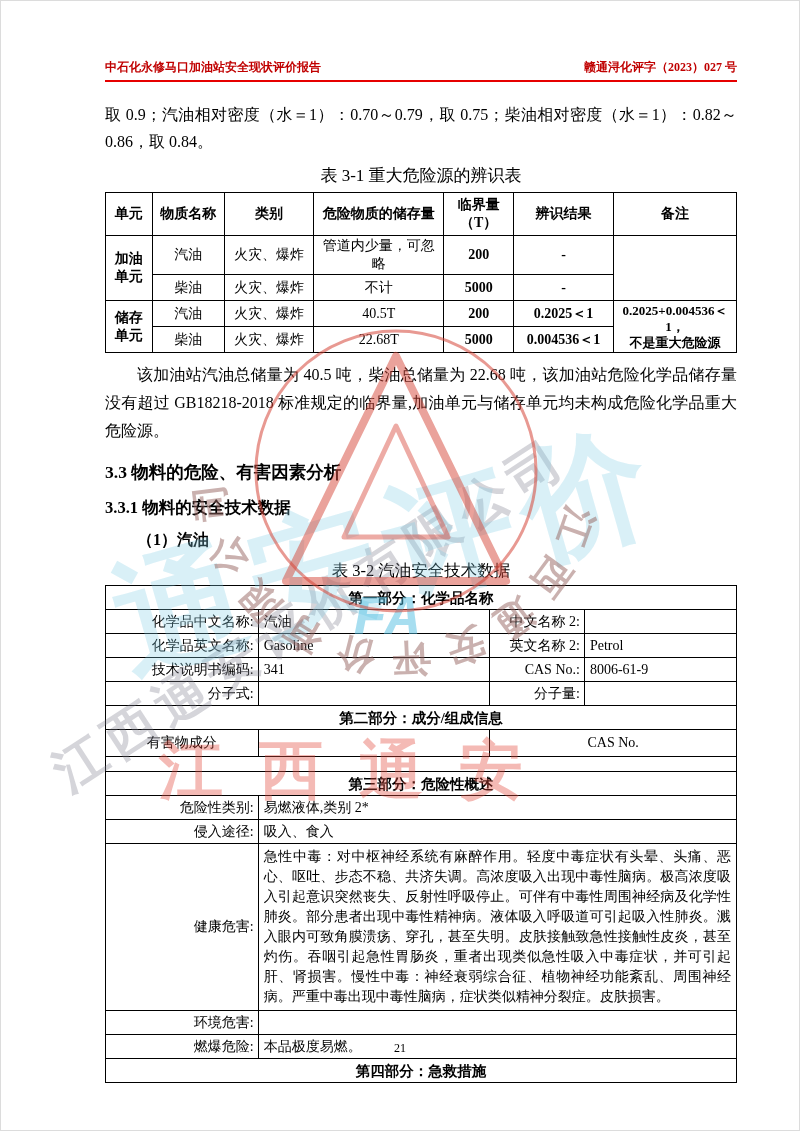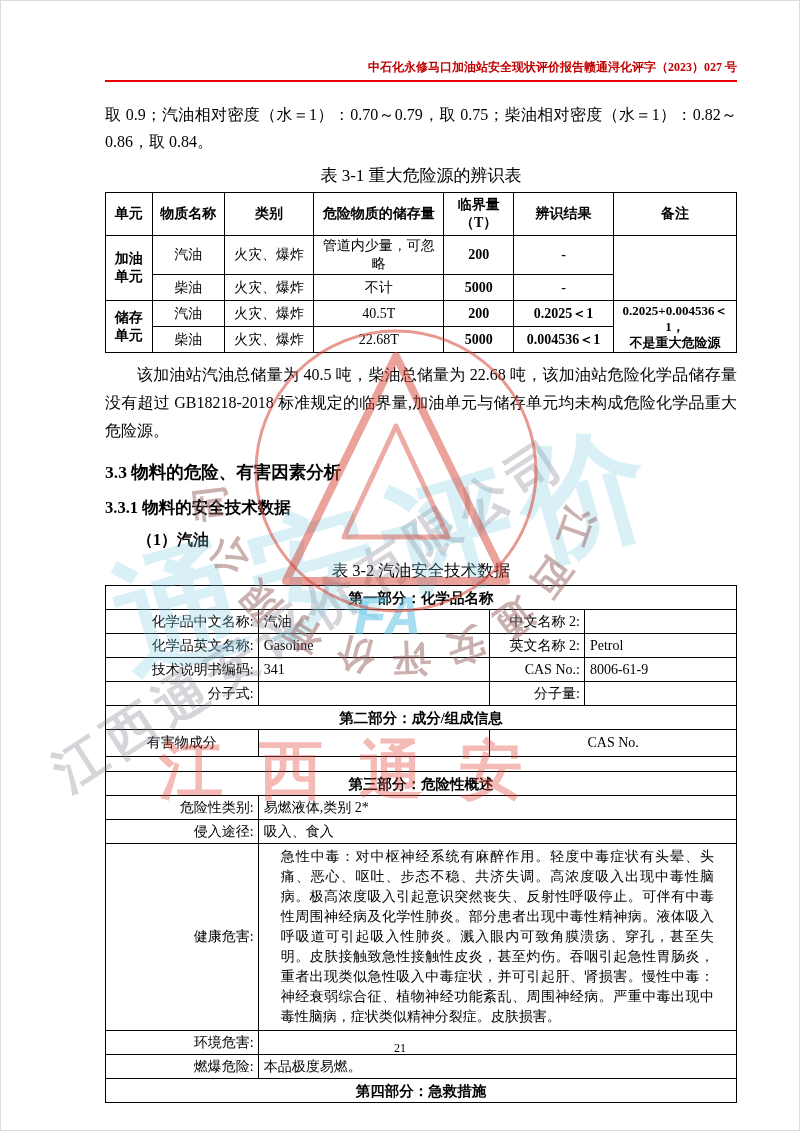--- a/index.html
+++ b/index.html
@@ -4,21 +4,21 @@
 <style>
   html,body { margin:0; padding:0; background:#f2f2f2; }
   .page {
     position:relative; width:798px; height:1129px; margin:0 auto;
     background:#ffffff; border:1px solid #dcdcdc; overflow:hidden;
     font-family:"Liberation Serif","DejaVu Serif",serif; color:#000;
   }
   
   .hdr {
     position:absolute; top:58px; left:104px; right:62px;
-    display:flex; justify-content:flex-end; align-items:flex-end;
+    display:flex; justify-content:space-between; align-items:flex-end;
     color:#c00000; font-size:12px; font-weight:bold;
     padding-bottom:4px; border-bottom:2.5px solid #e60000;
   }
   
   .content { position:absolute; top:100px; left:104px; width:632px; z-index:1; }
   .body-p { margin:0; font-size:16px; line-height:27px; text-align:justify; }
   .body-p.indent { text-indent:2em; margin-top:8px; line-height:28px; }
   .tbl-title { margin:9px 0 5px 0; text-align:center; font-weight:normal; font-size:17px; }
   .tbl-title.t2 { font-size:16.5px; margin:9px 0 3px 0; }
   h2.h33 { margin:15px 0 0 0; font-size:17.5px; font-weight:bold; }
@@ -31,21 +31,21 @@
   .pre { white-space:pre-line; }
   .b { font-weight:bold; }
   .t1 th { font-weight:bold; height:40px; white-space:pre-line; line-height:18px; }
   .t1 td { height:23px; }
   .t1 .remark { font-size:13px; line-height:16px; }
   .t2 td { height:21px; line-height:18px; }
   .t2 .sec td { font-weight:bold; font-size:14.5px; }
   .t2 .lbl { text-align:right; padding-right:4px; }
   .t2 .val { text-align:left; padding-left:5px; }
   .t2 .ctr { text-align:center; }
-  .t2 .health { text-align:justify; line-height:20px; padding:3px 22px;margin-top:12px; }
+  .t2 .health { text-align:justify; line-height:20px; padding:3px 5px;margin-top:12px; }
   .t2 .empty-row td { height:12px; }
   .t2 .part2-row td { height:24px; }
   
   .pageno { position:absolute; top:1040px; left:0; width:100%; text-align:center;
             font-size:12px; z-index:1; }
   
   .wm { position:absolute; inset:0; z-index:5; pointer-events:none; overflow:hidden; }
   .wm > * { position:absolute; }
   .stamp { left:175px; top:250px; }
   .wm-blue { left:118px; top:542px; font-size:128px; font-weight:bold;

